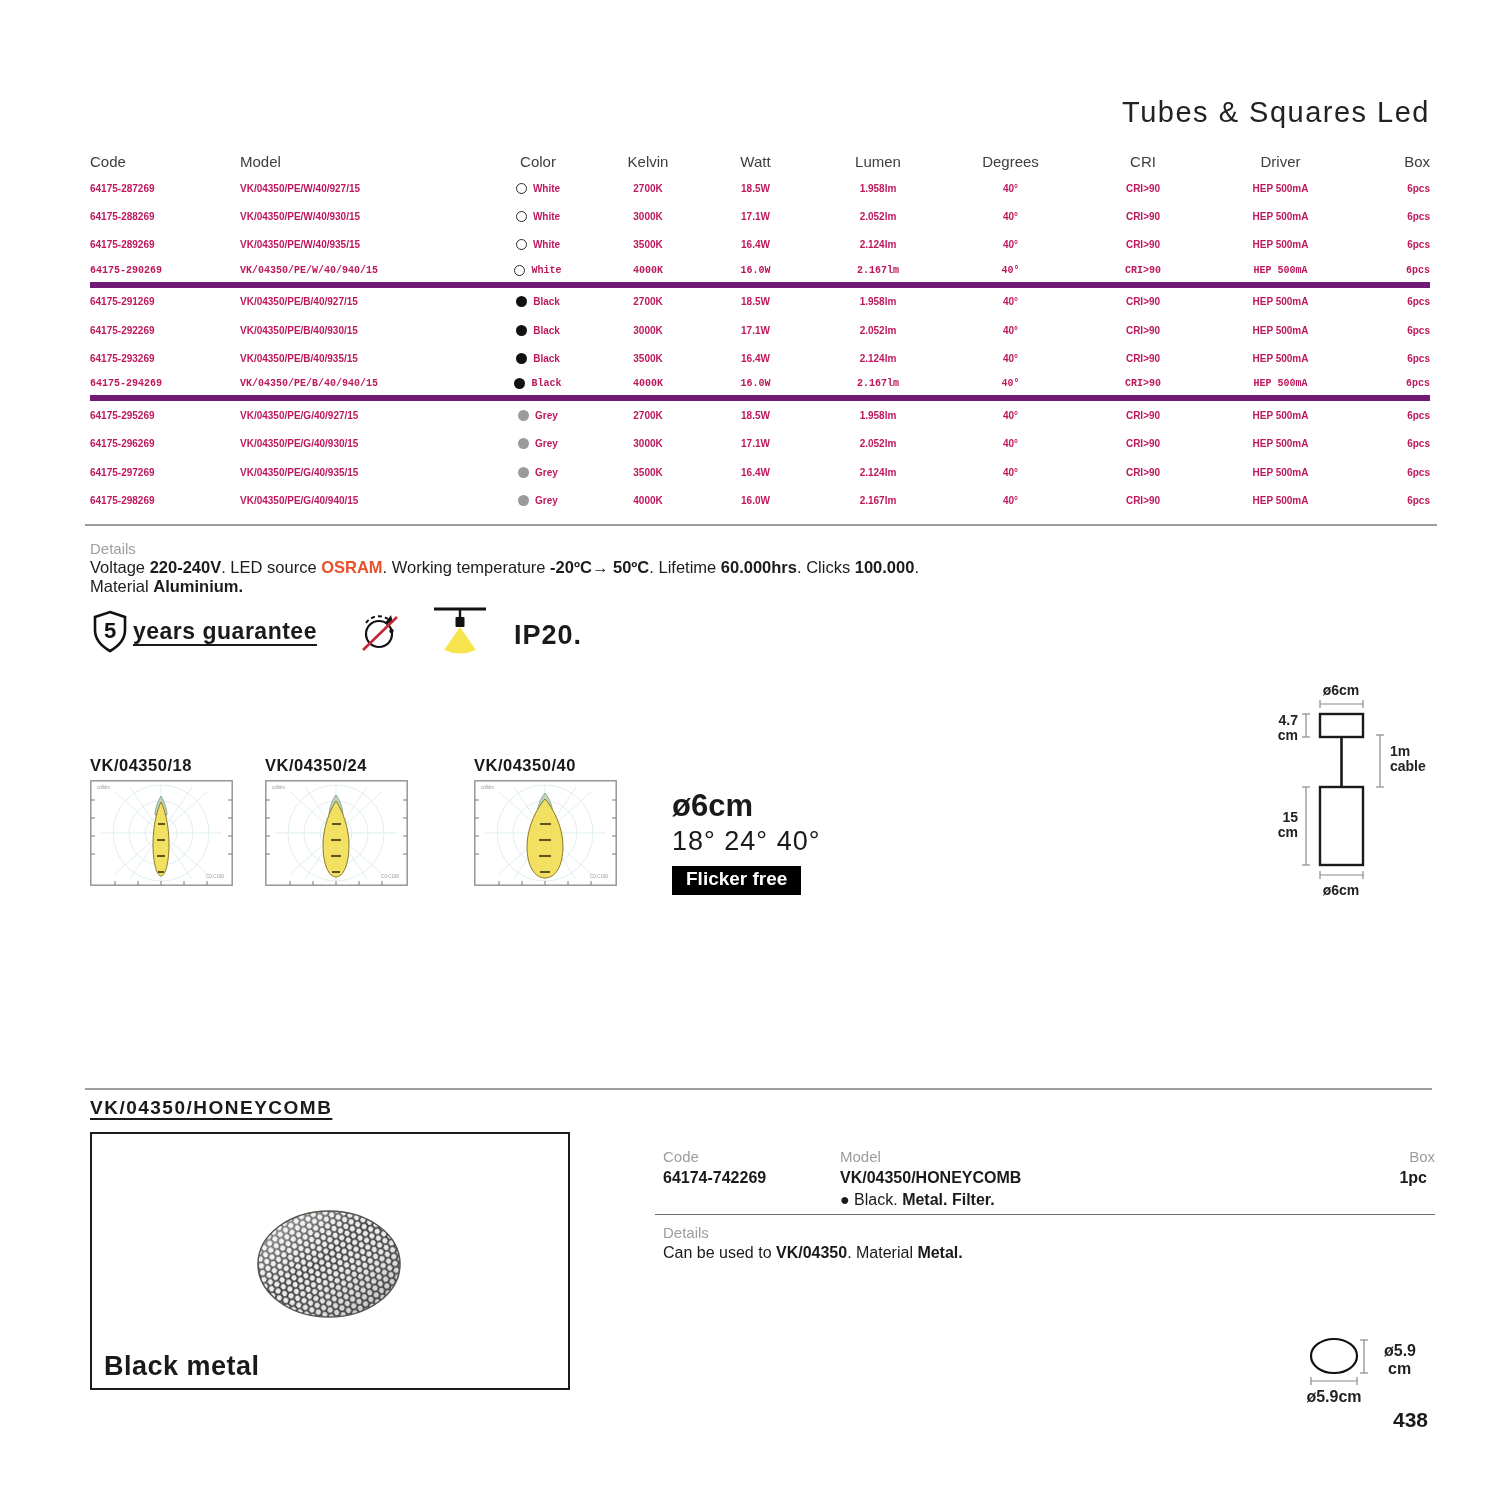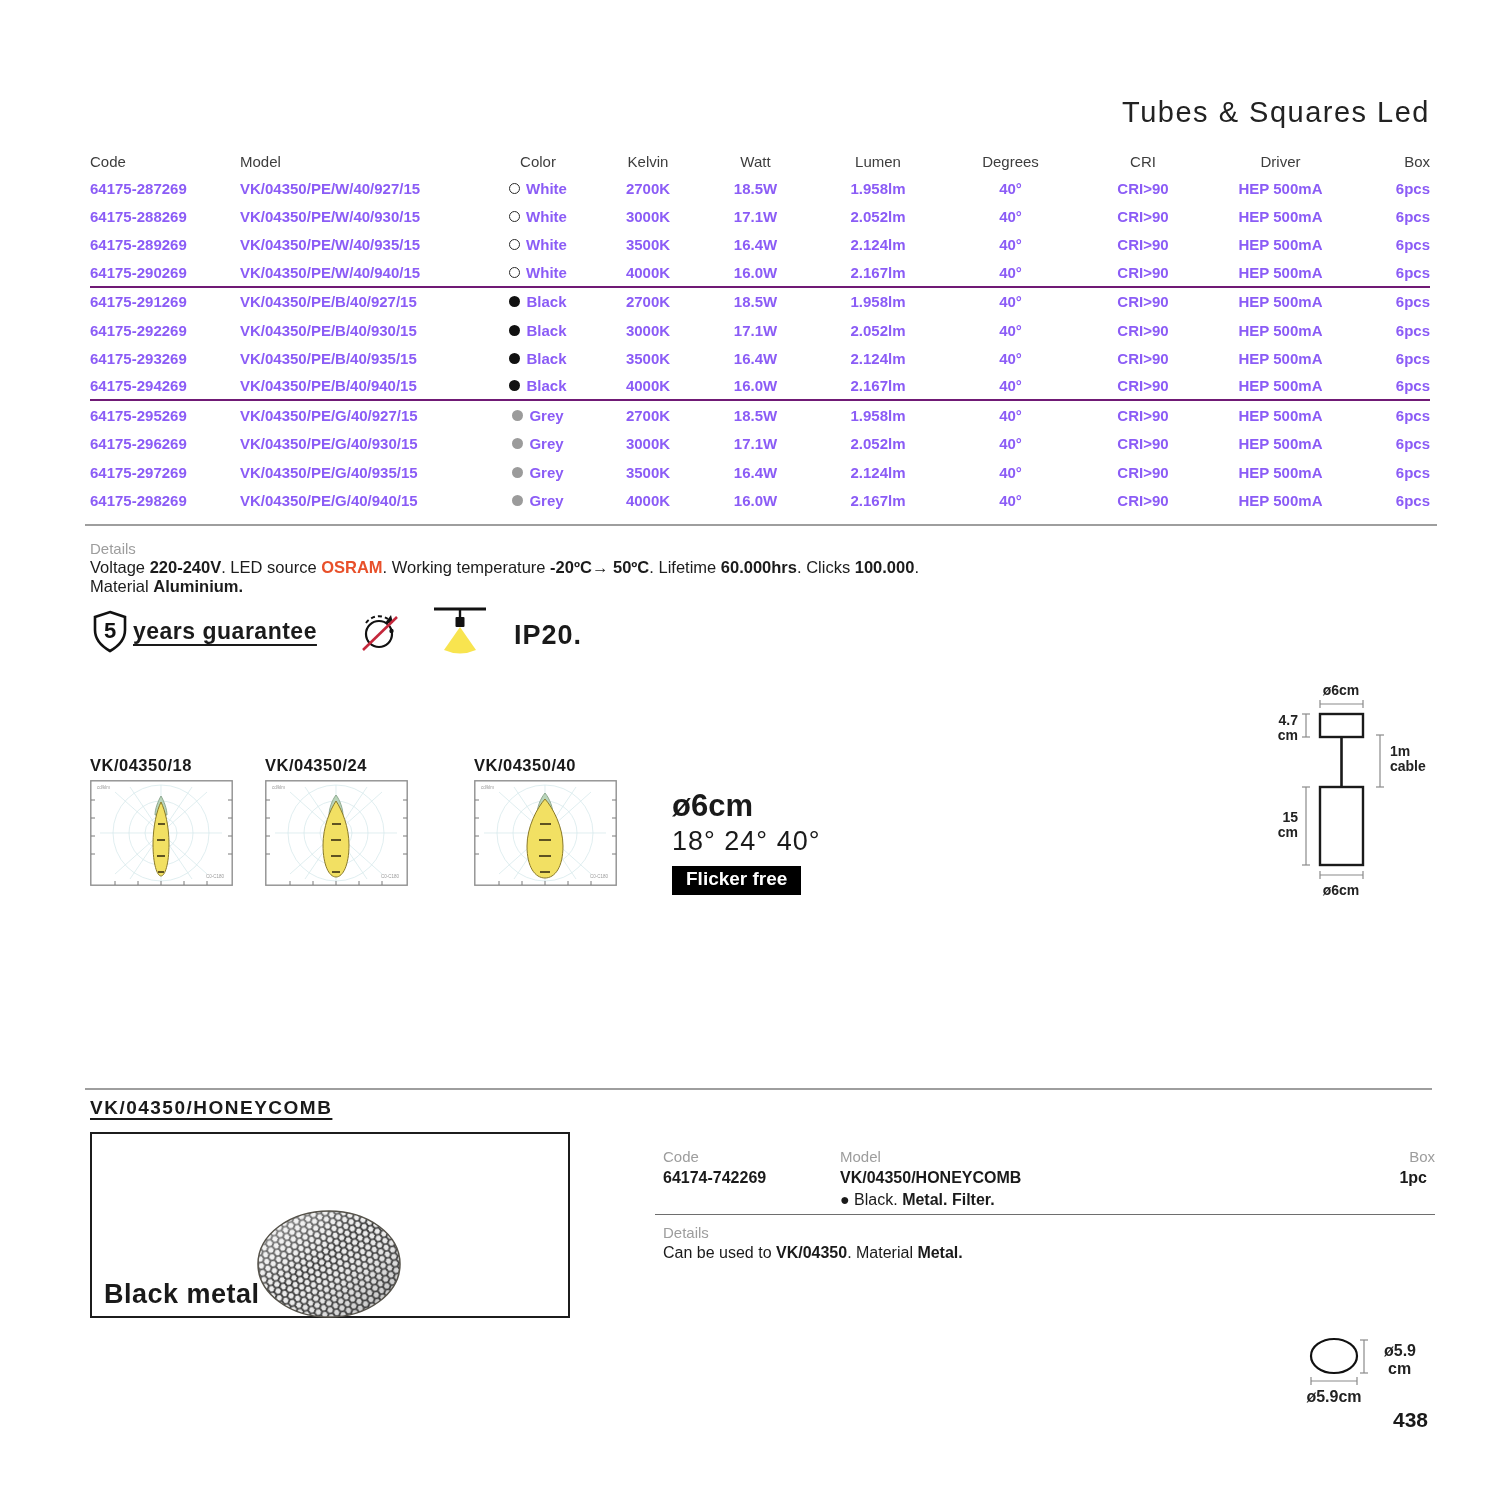--- a/index.html
+++ b/index.html
@@ -6,22 +6,22 @@
   body { background:#888; font-family:"Liberation Sans", sans-serif; color:#1a1a1a; }
   #page { position:relative; width:1500px; height:1500px; background:#fff; margin:0 auto; overflow:hidden; }
 
   
   .page-title { position:absolute; top:96px; right:70px; font-size:29px; font-weight:400; letter-spacing:1.5px; color:#222;text-align:right; }
 
   
   .spec-table { position:absolute; left:90px; top:148px; width:1340px; }
   .t-row, .t-head { display:grid; grid-template-columns:150px 248px 100px 120px 95px 150px 115px 150px 125px 1fr; align-items:center; height:28.4px; }
   .t-head { height:26px; font-size:15px; color:#3d3d3d; font-weight:400; }
-  .t-row { font-size:15px; font-weight:700; color:#8b5cf6; }
-  .t-row.group-end { border-bottom:2px solid #701a75; }
+  .t-row { font-size:10px; font-weight:700; color:#be185d; }
+  .t-row.group-end { border-bottom:6px solid #701a75;font-family:Liberation Mono, monospace; }
   .c { white-space:nowrap; }
   .c.num, .h.num { text-align:center; }
   .c.box, .h.box { text-align:right; }
   .c.color, .h.color { display:flex; justify-content:center; align-items:center; gap:6px; }
   .dot { display:inline-block; width:11px; height:11px; border-radius:50%; flex:0 0 auto; }
   .dot.white { background:#fff; border:1.5px solid #2a2a2a; }
   .dot.black { background:#111; }
   .dot.grey  { background:#9b9b9b; }
 
   .hline { position:absolute; background:#9e9e9e; height:2px; }
@@ -52,21 +52,21 @@
   .beam-spec .angles { font-size:27px; font-weight:400; margin-top:2px; letter-spacing:1px; }
   .beam-spec .badge { display:inline-block; margin-top:9px; background:#000; color:#fff; font-size:19px; font-weight:700; padding:2px 14px 5px 14px; }
 
   
   .pendant-dims { position:absolute; left:1240px; top:672px; }
   .dim-text { font-size:14px; font-weight:600; fill:#222; font-family:"Liberation Sans", sans-serif; }
 
   
   .hc-title { position:absolute; left:90px; top:1097px; font-size:19px; font-weight:700; letter-spacing:1.5px;
               text-decoration:underline; text-underline-offset:4px; text-decoration-thickness:1.5px; }
-  .hc-box { position:absolute; left:90px; top:1132px; width:480px; height:186px; border:2px solid #1c1c1c; background:#fff; }
+  .hc-box { position:absolute; left:90px; top:1132px; width:480px; height:258px; border:2px solid #1c1c1c; background:#fff; }
   .hc-box svg { position:absolute; left:0; top:0; }
   .hc-caption { position:absolute; left:12px; bottom:6px; font-size:27px; font-weight:700; letter-spacing:.5px; }
 
   .hc-info { position:absolute; left:655px; top:1148px; width:780px; height:130px; }
   .hc-info .lbl { position:absolute; font-size:15px; color:#9d9d9d; }
   .hc-info .val { position:absolute; font-size:16px; font-weight:700;text-align:center; }
   .hc-divider { position:absolute; left:0; top:66px; width:780px; height:0; border-top:1.5px solid #6e6e6e; }
   .hc-rich { font-size:16px; }
   .hc-rich .b { font-weight:700; }
 

